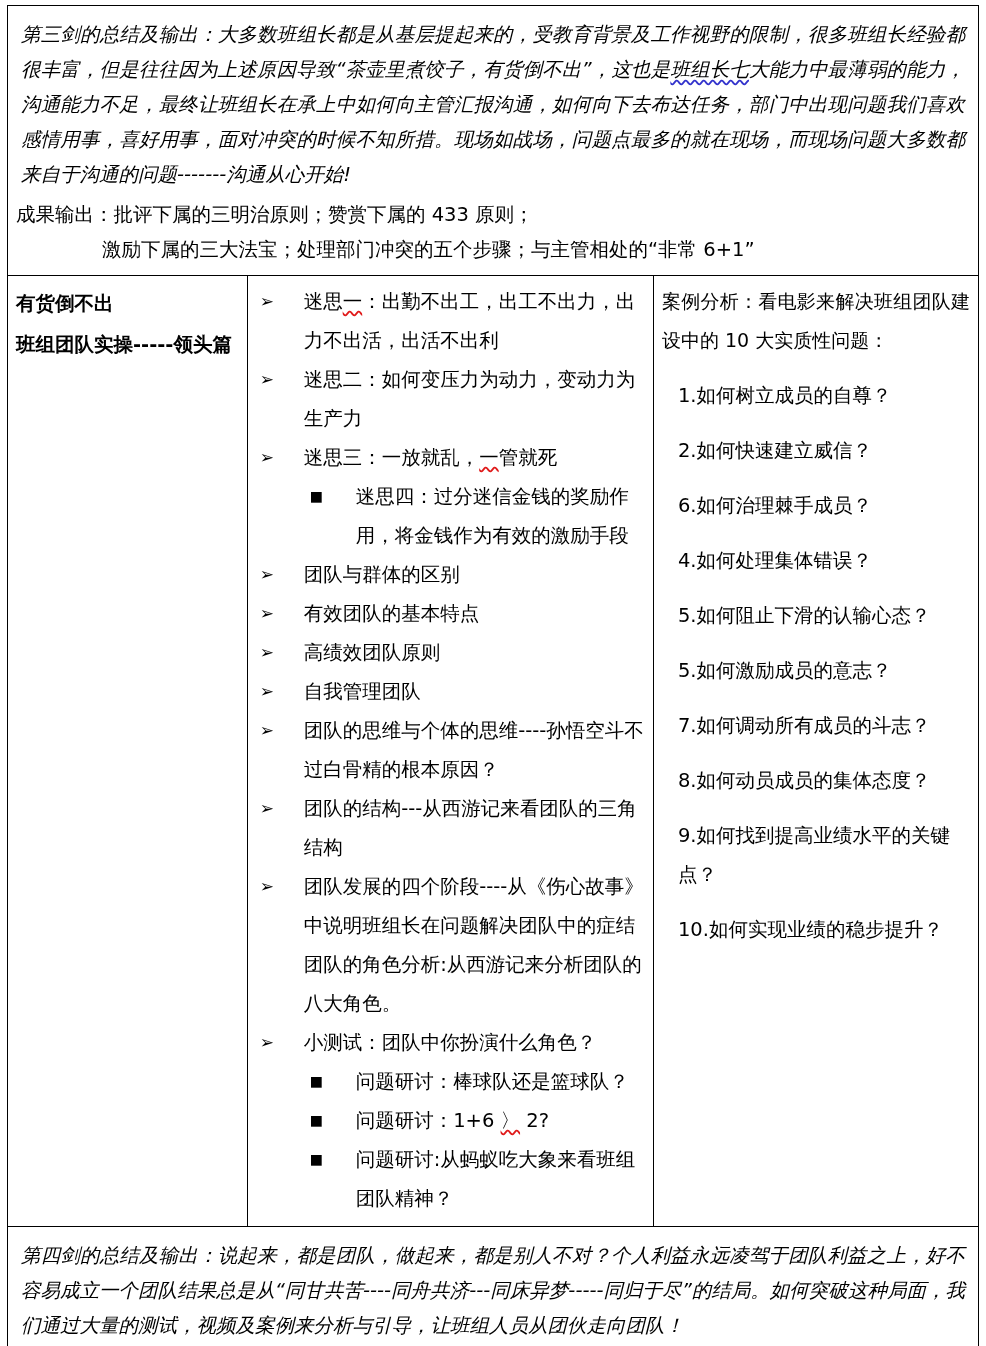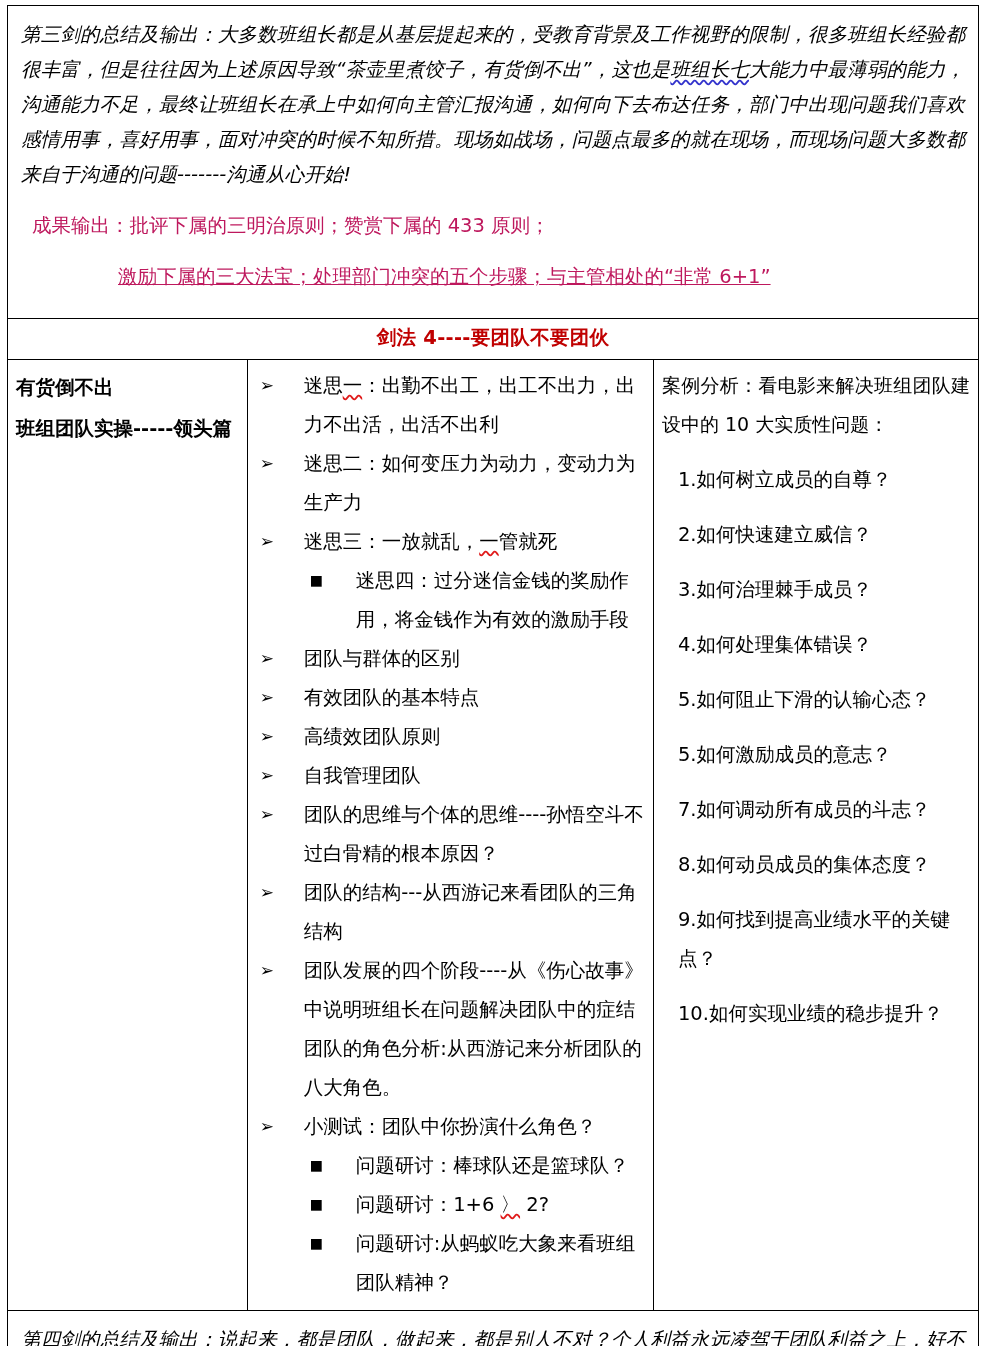--- a/index.html
+++ b/index.html
@@ -42,26 +42,26 @@
   .para {
     font-size: 19.5px;
     line-height: 35px;
     text-align: justify;
     text-justify: inter-ideograph;
     margin: 5px;
     font-style: italic;
   }
 
   .outcome {
-    color: #be185d;
+    color: #000000;
     font-size: 19.5px;
     line-height: 35px;
-    margin: 16px;
-  }
-  .outcome.indent { text-indent: 86px; text-decoration: underline; }
+    margin: 0;
+  }
+  .outcome.indent { text-indent: 86px; }
 
   
   .sq-blue {
     text-decoration: underline wavy #3333cc;
     text-decoration-skip-ink: none;
     text-underline-offset: 3px;
   }
   .sq-red {
     text-decoration: underline wavy #e01b1b;
     text-decoration-skip-ink: none;
@@ -157,25 +157,20 @@
     <tbody>
 
       <tr>
         <td colspan="3" class="summary-cell">
           <p class="para"><span>第三剑的总结及输出：大多数班组长都是从基层提起来的，受教育背景及工作视野的限制，很多班组长经验都很丰富，但是往往因为上述原因导致“茶壶里煮饺子，有货倒不出”，这也是</span><span class="sq-blue">班组长七</span><span>大能力中最薄弱的能力，沟通能力不足，最终让班组长在承上中如何向主管汇报沟通，如何向下去布达任务，部门中出现问题我们喜欢感情用事，喜好用事，面对冲突的时候不知所措。现场如战场，问题点最多的就在现场，而现场问题大多数都来自于沟通的问题-------沟通从心开始!</span></p>
           <p class="outcome">成果输出：批评下属的三明治原则；赞赏下属的 433 原则；</p>
           <p class="outcome indent">激励下属的三大法宝；处理部门冲突的五个步骤；与主管相处的“非常 6+1”</p>
         </td>
       </tr>
 
-      <tr>
-        <td colspan="3" class="banner-cell">
-          <span class="banner-text">剑法 4----要团队不要团伙</span>
-        </td>
-      </tr>
 
       <tr>
 
         <td>
           <p class="section-title">有货倒不出</p>
           <p class="section-title">班组团队实操-----领头篇</p>
         </td>
 
         <td>
           <ul class="bullets">
@@ -195,21 +190,21 @@
               <li class="lvl2"><span class="marker">■</span><span><span>问题研讨：1+6 </span><span class="sq-red">〉</span><span> 2?</span></span></li>
               <li class="lvl2"><span class="marker">■</span><span><span>问题研讨:从蚂蚁吃大象来看班组团队精神？</span></span></li>
             </ul>
         </td>
 
         <td>
           <p class="right-lead">案例分析：看电影来解决班组团队建设中的 10 大实质性问题：</p>
           <div class="right-list">
               <p class="right-item">1.如何树立成员的自尊？</p>
               <p class="right-item">2.如何快速建立威信？</p>
-              <p class="right-item">3.如何治理棘手成员？</p>
+              <p class="right-item">6.如何治理棘手成员？</p>
               <p class="right-item">4.如何处理集体错误？</p>
               <p class="right-item">5.如何阻止下滑的认输心态？</p>
               <p class="right-item">5.如何激励成员的意志？</p>
               <p class="right-item">7.如何调动所有成员的斗志？</p>
               <p class="right-item">8.如何动员成员的集体态度？</p>
               <p class="right-item">9.如何找到提高业绩水平的关键点？</p>
               <p class="right-item">10.如何实现业绩的稳步提升？</p>
             </div>
         </td>
 

